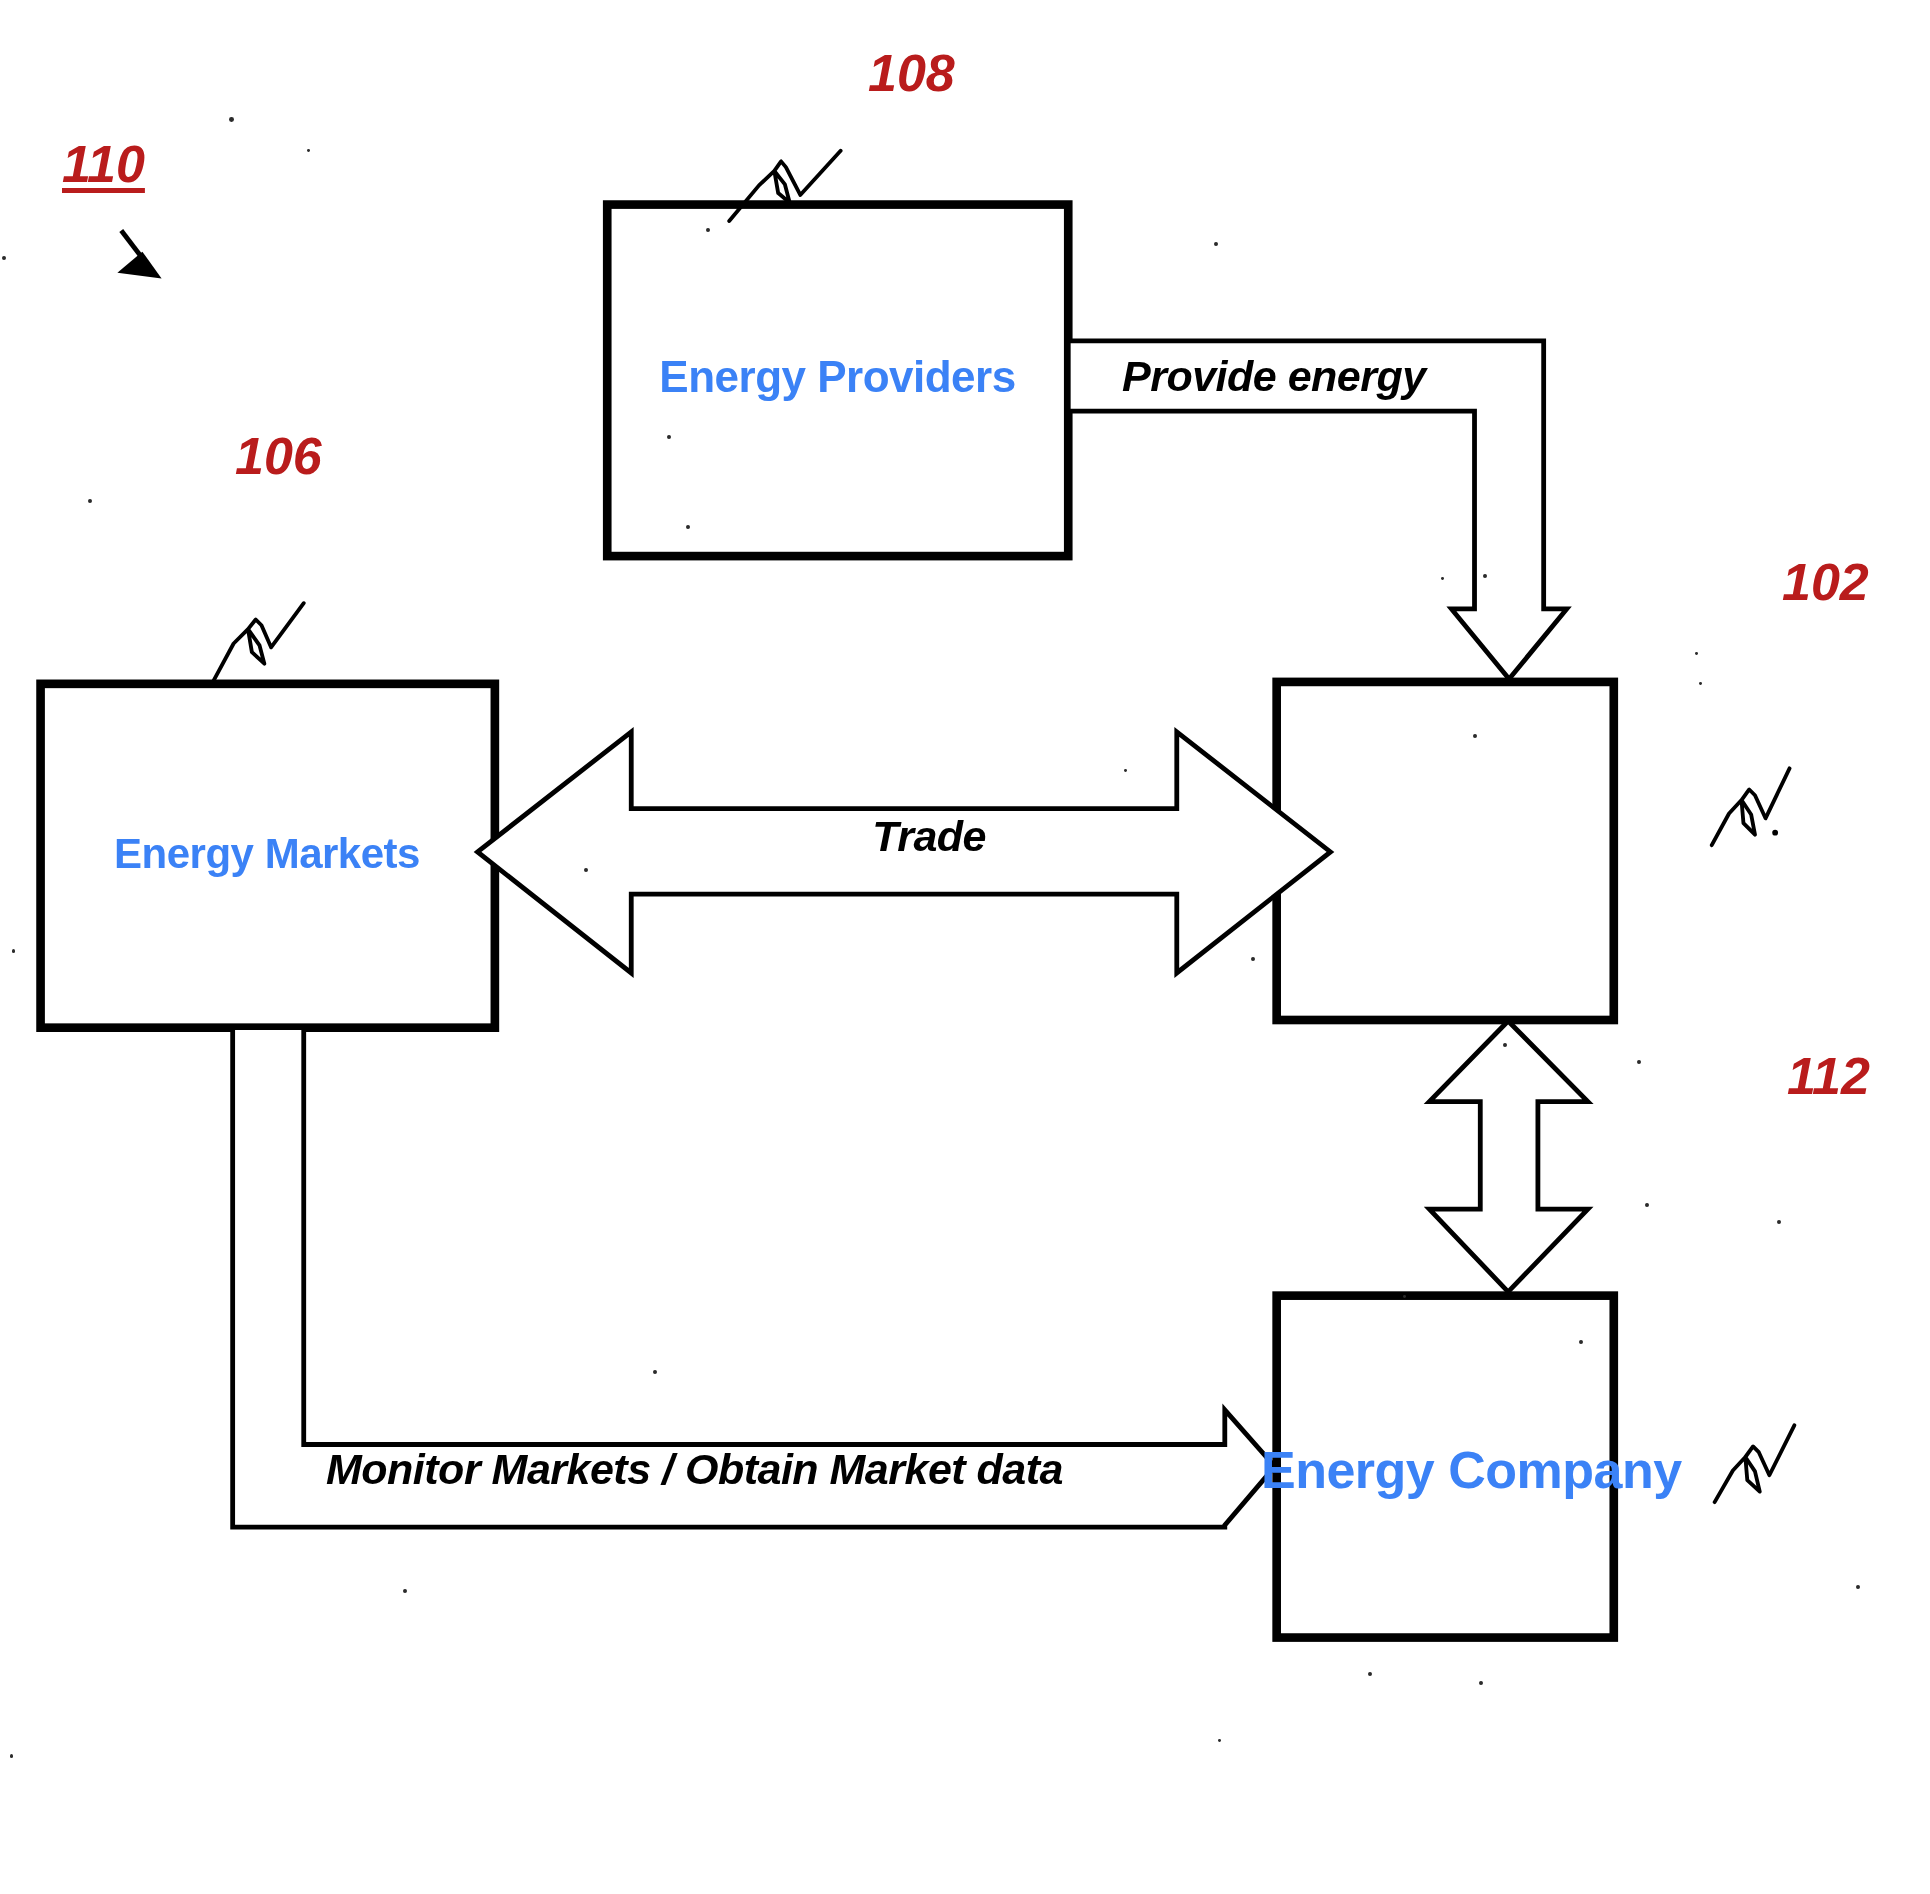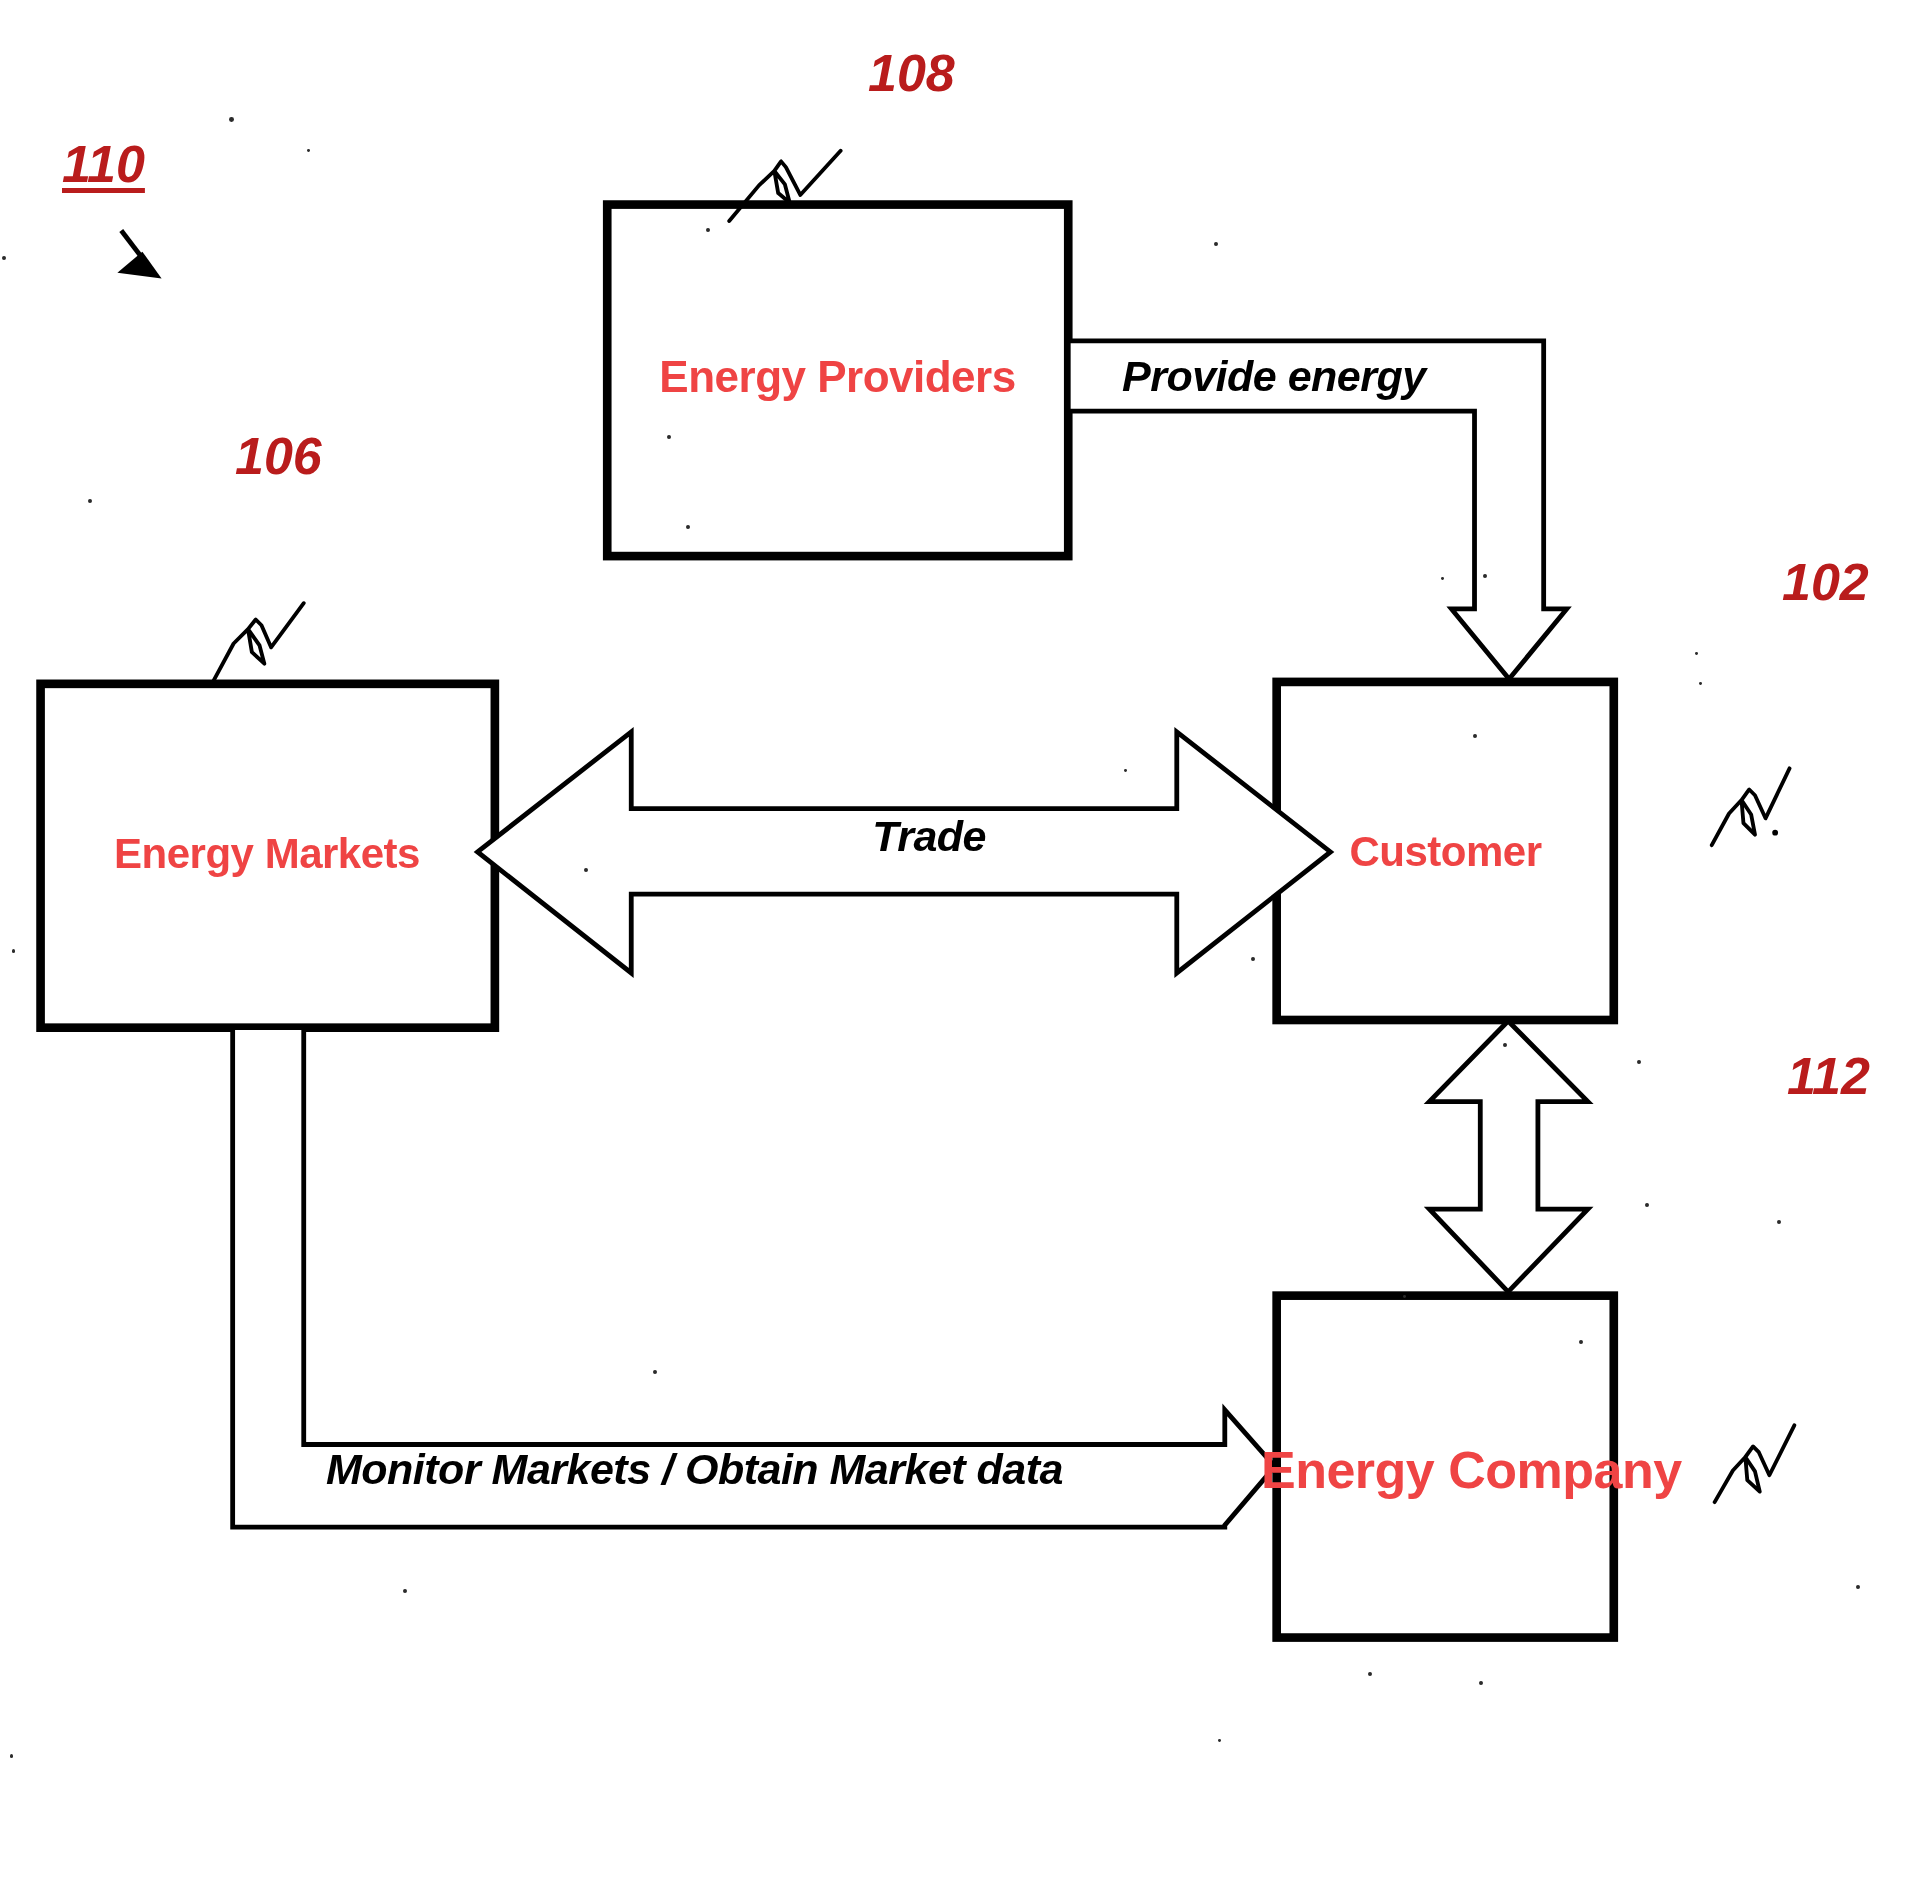--- a/index.html
+++ b/index.html
@@ -23,21 +23,21 @@
     left: 0;
     top: 0;
     width: 1930px;
     height: 1894px;
   }
   .box-label {
     position: absolute;
     font-family: "Liberation Sans", sans-serif;
     font-weight: bold;
     font-style: normal;
-    color: #ef4444;
+    color: #3b82f6;
     white-space: nowrap;
     text-align: center;
     letter-spacing: -0.5px;
   }
   .edge-label {
     position: absolute;
     font-family: "Liberation Sans", sans-serif;
     font-weight: bold;
     font-style: italic;
     color: #000000;
@@ -159,21 +159,20 @@
   <div class="speck" style="left:9.6px;top:1754px;width:3.8px;height:3.8px;"></div>
   <div class="speck" style="left:1218px;top:1739px;width:2.9px;height:2.9px;"></div>
   <div class="speck" style="left:1403px;top:1295px;width:2.9px;height:2.9px;"></div>
   <div class="speck" style="left:1645px;top:1203px;width:3.8px;height:3.8px;"></div>
   <div class="speck" style="left:1124px;top:769px;width:2.9px;height:2.9px;"></div>
 
   <div class="box-label" style="left:607px;top:352px;width:461px;font-size:44px;">Energy Providers</div>
 
   <div class="box-label" style="left:40px;top:830px;width:454px;font-size:42px;">Energy Markets</div>
 
-  <div class="box-label" style="left:1277px;top:828px;width:337px;font-size:42px;">Customer</div>
 
   <div class="box-label" style="left:1261px;top:1440px;width:368px;font-size:52px;">Energy Company</div>
 
   <div class="edge-label" style="left:1092px;top:352px;font-size:43px;margin-left:30px;">Provide energy</div>
 
   <div class="edge-label" style="left:823px;top:812px;width:163px;text-align:right;font-size:43px;">Trade</div>
 
   <div class="edge-label" style="left:326px;top:1445px;font-size:43px;">Monitor Markets / Obtain Market data</div>
 
   <div class="ref-num underlined" style="left:62px;top:134px;font-size:52px;text-align:center;">110</div>

